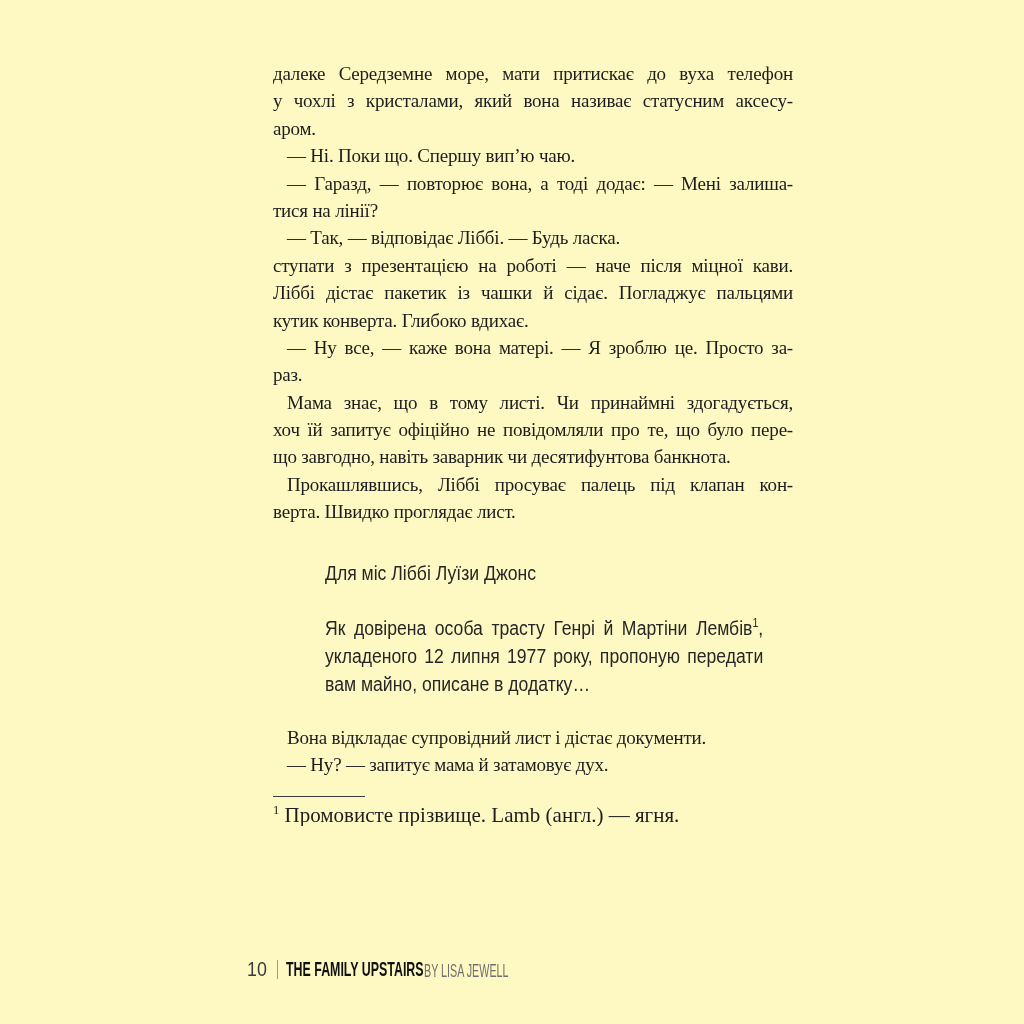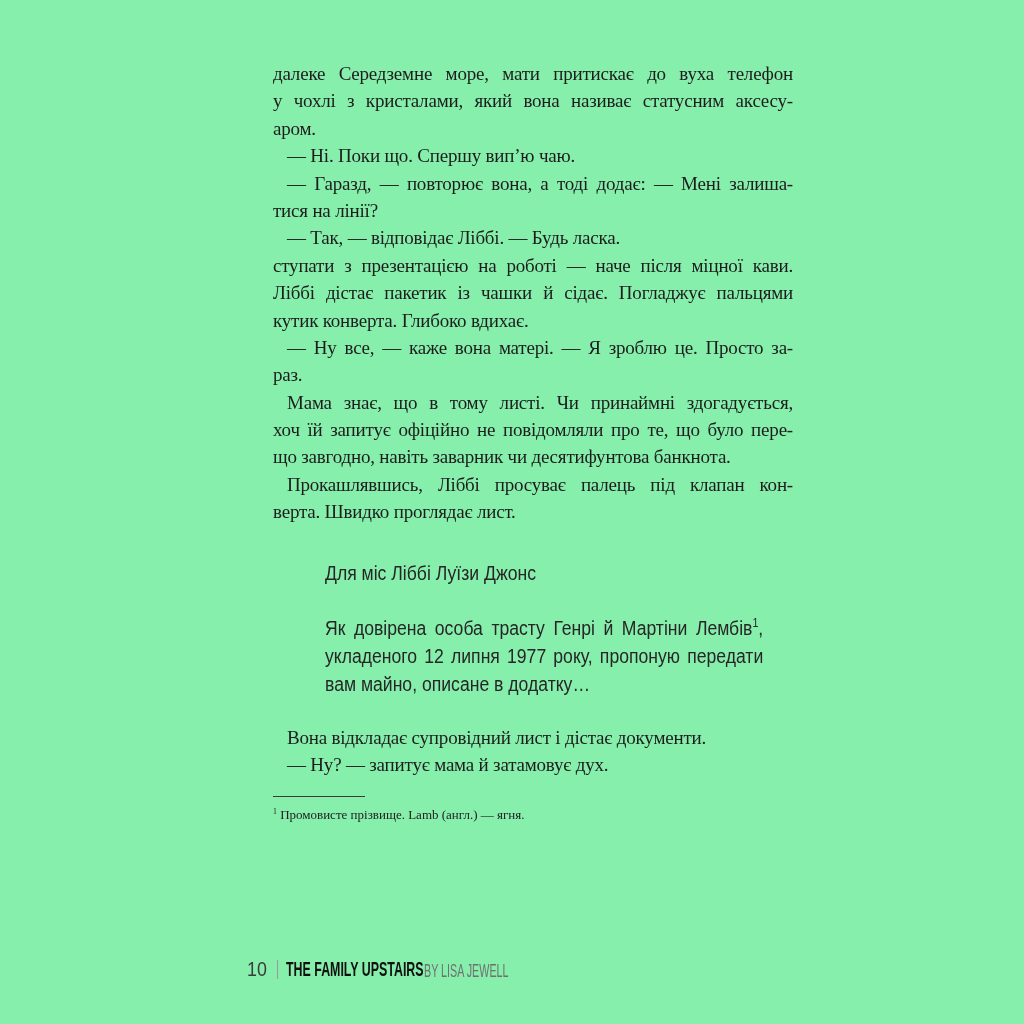--- a/index.html
+++ b/index.html
@@ -4,21 +4,21 @@
 <style>
   html, body {
     margin: 0; padding: 0;
     width: 1024px; height: 1024px;
     background: #ffffff;
     overflow: hidden;
   }
   .page {
     position: relative;
     width: 1024px; height: 1024px;
-    background: #86efac;
+    background: #fef9c3;
     color: #1d1d1d;
   }
   .text-column {
     position: absolute;
     left: 273px; top: 60px;
     width: 520px;
     font-family: "Liberation Serif", serif;
     font-size: 19px;
     letter-spacing: -0.2px;
     color: #1d1d1d;
@@ -55,21 +55,21 @@
   .body-resume { margin-top: 26px; }
 
   
   .footnote { margin-top: 18px; }
   .fn-rule {
     width: 92px; height: 0;
     border-top: 1.5px solid #3a3a3a;
     margin-bottom: 7px;
   }
   .footnote .line {
-    font-size: 13px;
+    font-size: 21px;
     letter-spacing: 0;
     height: 22px; line-height: 22px;
   }
 
   
   .footer-piece { position: absolute; white-space: nowrap; }
   .footer-num {
     left: 247px; top: 957px;
     font: 400 21px "Liberation Sans", sans-serif;
     transform: scaleX(0.85); transform-origin: 0 0;

